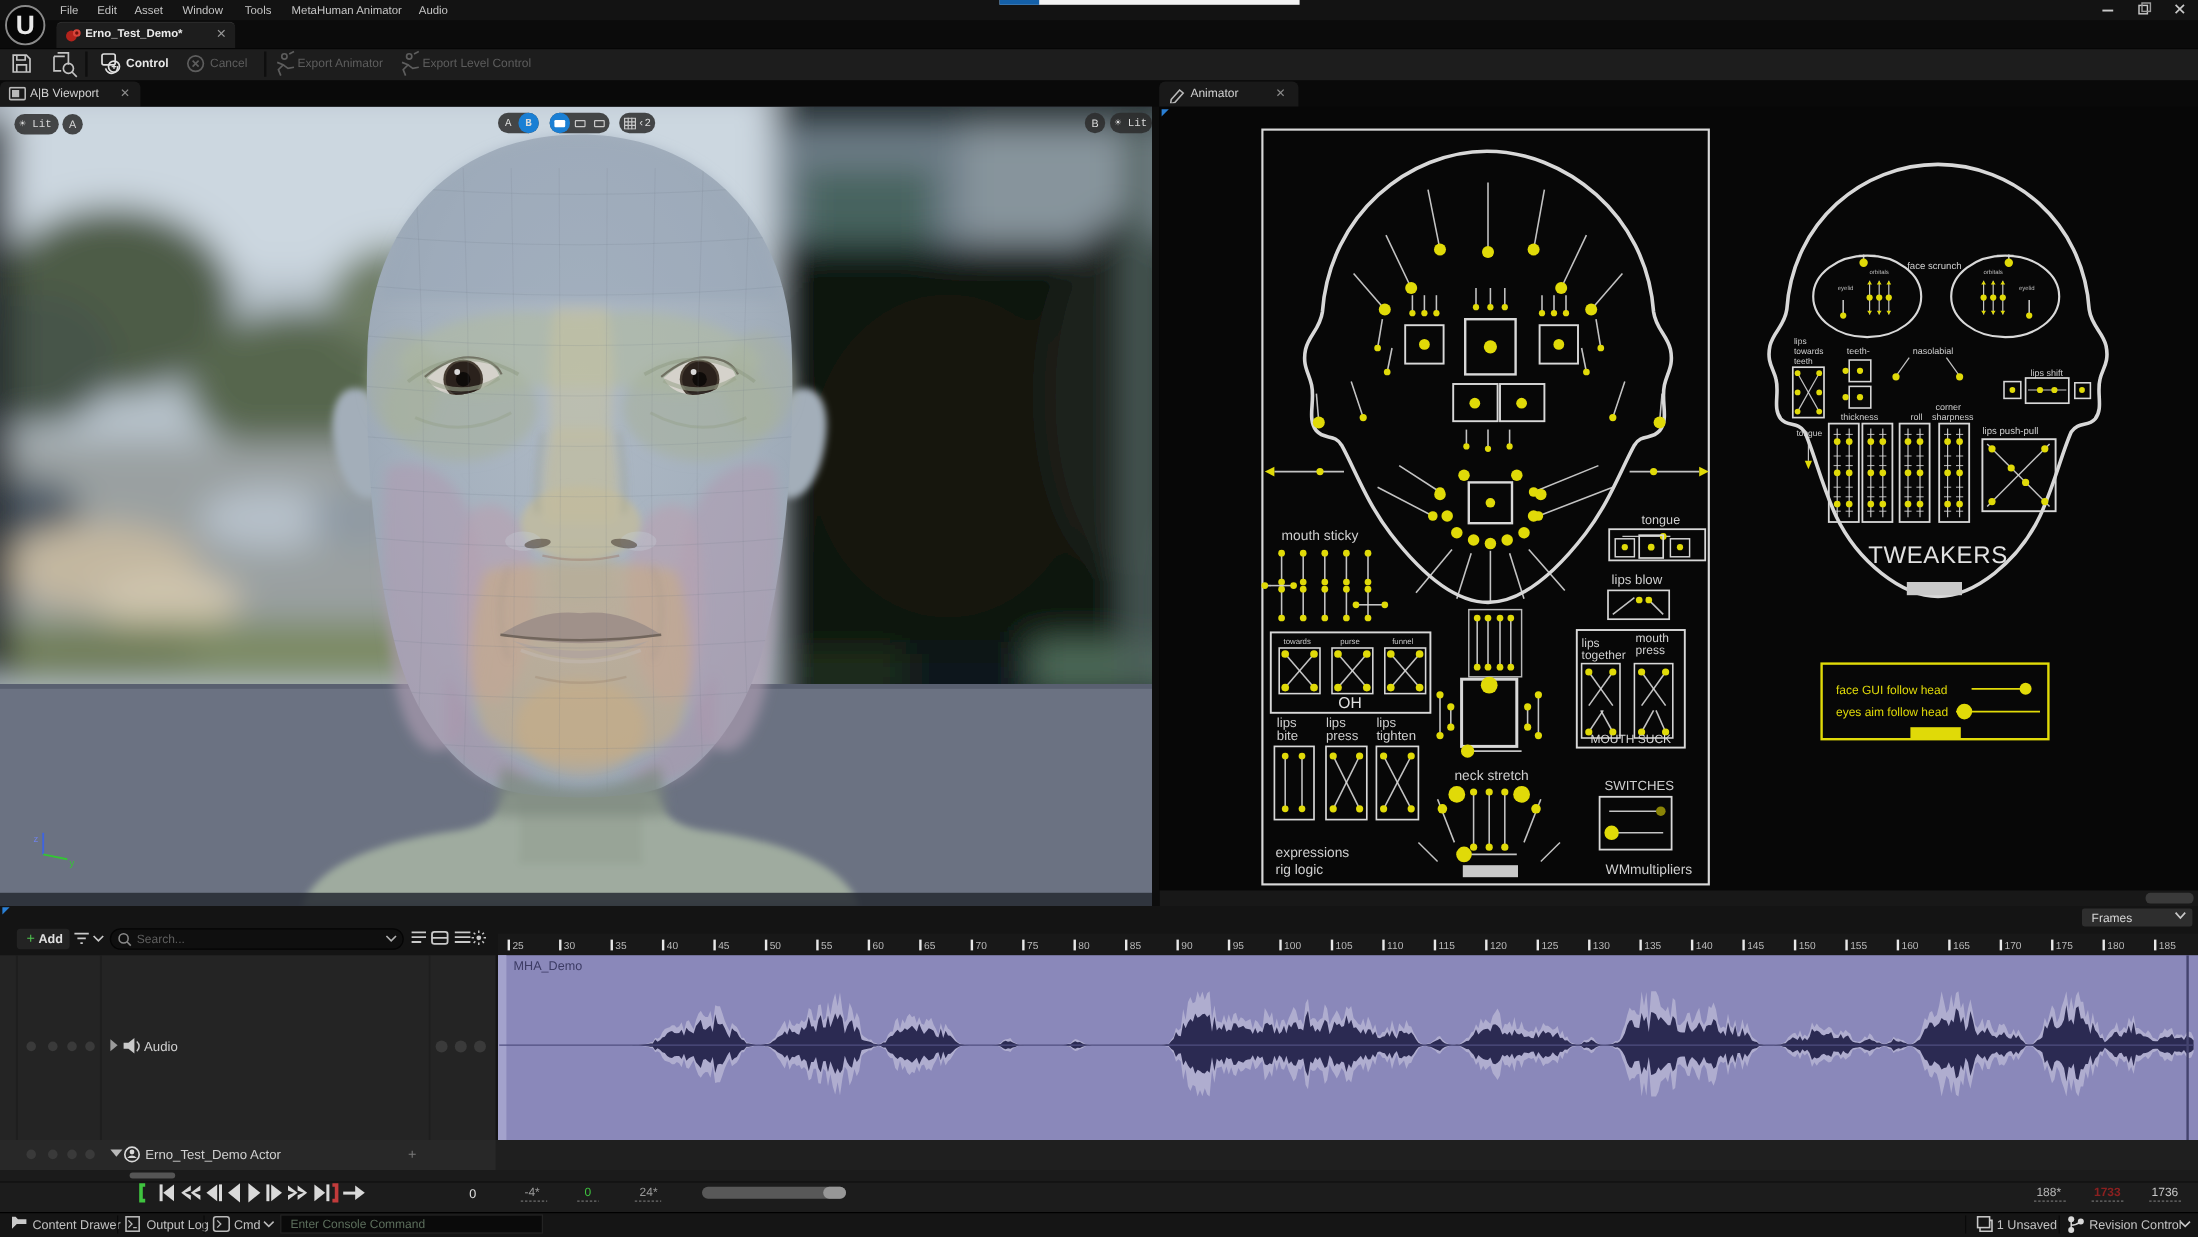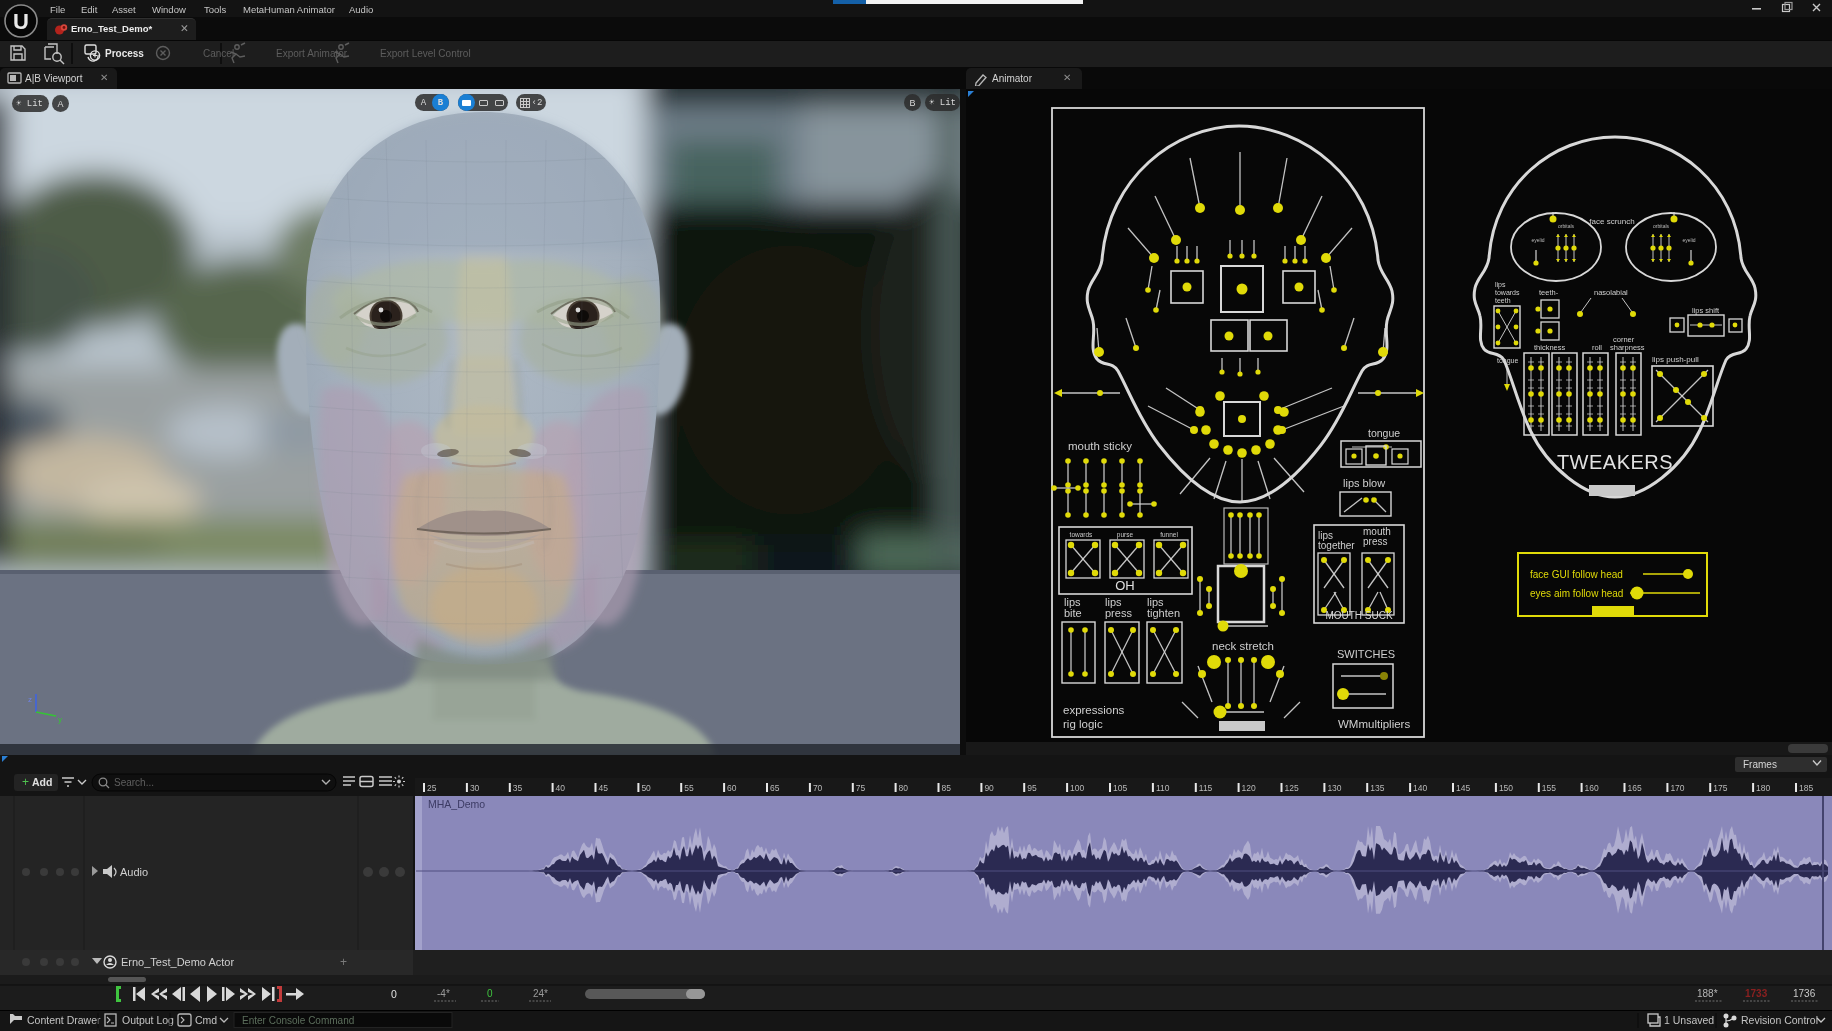--- a/index.html
+++ b/index.html
@@ -7,21 +7,21 @@
 .menu { position:absolute; top:3.5px; font-size:9.5px; color:#c6c6c6; }
 #tabrow { left:0; top:17px; width:1832px; height:23px; background:#0b0b0b; }
 #toolbar { left:0; top:40px; width:1832px; height:27px; background:#1d1d1d; border-top:1px solid #060606; }
 #paneltabs { left:0; top:67px; width:1832px; height:22px; background:#090909; }
 #viewport { left:0; top:89px; width:960px; height:666px; background:#6b7282; overflow:hidden; }
 #details { left:966px; top:89px; width:866px; height:666px; background:#080808; overflow:hidden; }
 #vdivider { left:960px; top:89px; width:6px; height:666px; background:#0d0d0d; }
 #sequencer { left:0; top:755px; width:1832px; height:255px; background:#161616; }
 #statusbar { left:0; top:1010px; width:1832px; height:21px; background:#151515; border-top:1px solid #000; }
 .tb-txt { position:absolute; font-size:10px; color:#c9c9c9; }
-.dis { color:#5d5d5d !important;margin-left:28px; }
+.dis { color:#5d5d5d !important; }
 .pill { position:absolute; background:#2b2b2bd9; border-radius:9px; height:17px; display:flex; align-items:center; color:#dadada; font-size:9px;font-family:Liberation Mono, monospace; }
 .circ { position:absolute; width:17px; height:17px; border-radius:50%; background:#2b2b2bd9; color:#dadada; font-size:9px; display:flex; align-items:center; justify-content:center; }
 svg { position:absolute; left:0; top:0; }
 text { font-family:"Liberation Sans", sans-serif; }
 </style></head>
 <body>
 <div class="abs" id="titlebar"></div>
 <svg width="44" height="44" style="left:2px;top:2px;z-index:5">
  <circle cx="19" cy="19" r="16" fill="#060606" stroke="#8a8a8a" stroke-width="1.6"></circle>
  <text x="19" y="26.5" font-size="22" font-family="Liberation Serif" fill="#e8e8e8" text-anchor="middle" font-weight="bold">U</text>
@@ -71,21 +71,21 @@
   <path d="M160.5 10.5 l5 5 m0 -5 l-5 5"></path>
  </g>
  <line x1="221" y1="3" x2="221" y2="24" stroke="#0e0e0e" stroke-width="2"></line>
  <g stroke="#5d5d5d" stroke-width="1.4" fill="none">
   <circle cx="237" cy="7" r="2.2"></circle>
   <path d="M231 12 l5 2 l-4 4 l2 5 M236 14 l4 3 l5 -1 M241 5 l4 -2"></path>
   <circle cx="341" cy="7" r="2.2"></circle>
   <path d="M335 12 l5 2 l-4 4 l2 5 M340 14 l4 3 l5 -1 M345 5 l4 -2"></path>
  </g>
 </svg>
-<div class="tb-txt" style="left:105px;top:48px;font-weight:bold;color:#e8e8e8">Process</div>
+<div class="tb-txt" style="left:105px;top:48px;font-weight:bold;color:#e8e8e8">Control</div>
 <div class="tb-txt dis" style="left:175px;top:48px">Cancel</div>
 <div class="tb-txt dis" style="left:248px;top:48px">Export Animator</div>
 <div class="tb-txt dis" style="left:352px;top:48px">Export Level Control</div>
 <div class="abs" id="paneltabs"></div>
 <div class="abs" style="left:0;top:68px;width:117px;height:21px;background:#191919;border-radius:5px 5px 0 0"></div>
 <svg width="20" height="14" style="left:7px;top:72px">
     <rect x="1" y="1" width="13" height="10" rx="1" fill="none" stroke="#b9b9b9" stroke-width="1.3"></rect>
     <rect x="3" y="3" width="6" height="6" fill="#b9b9b9"></rect>
   </svg>
 <div class="abs" style="left:25px;top:73px;font-size:10px;color:#d2d2d2">A|B Viewport</div>

